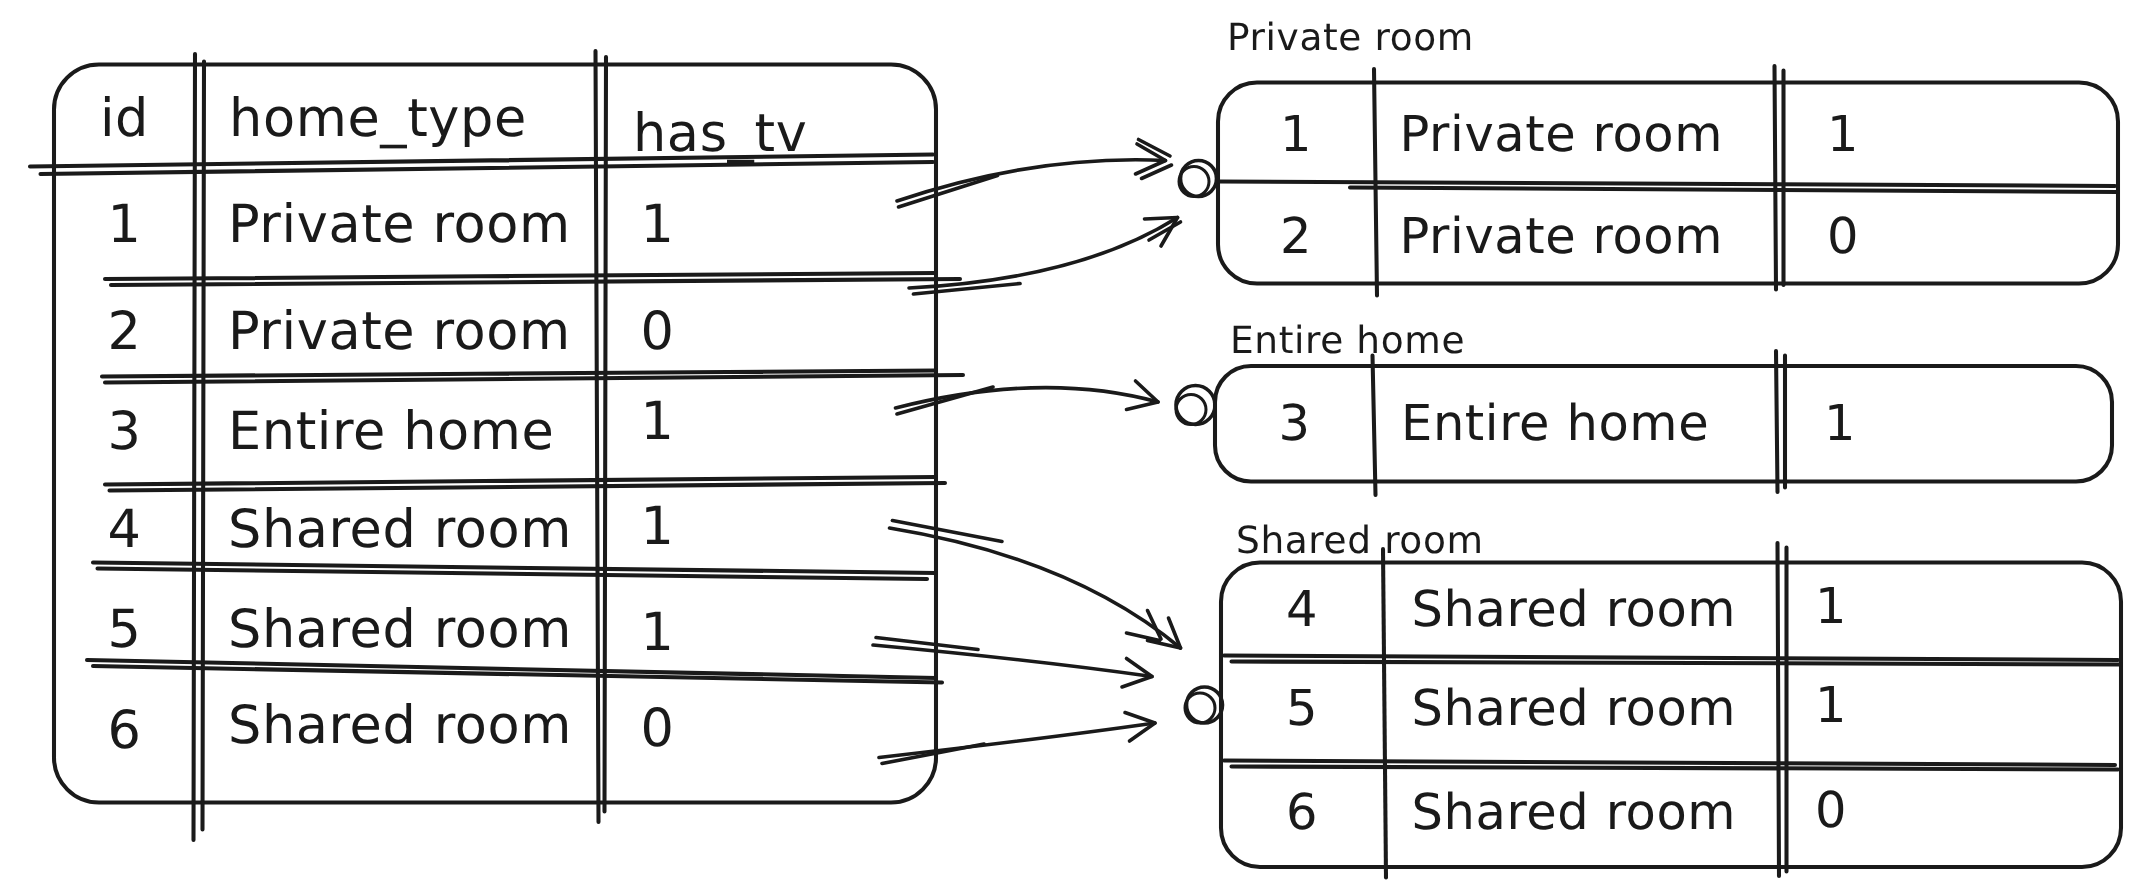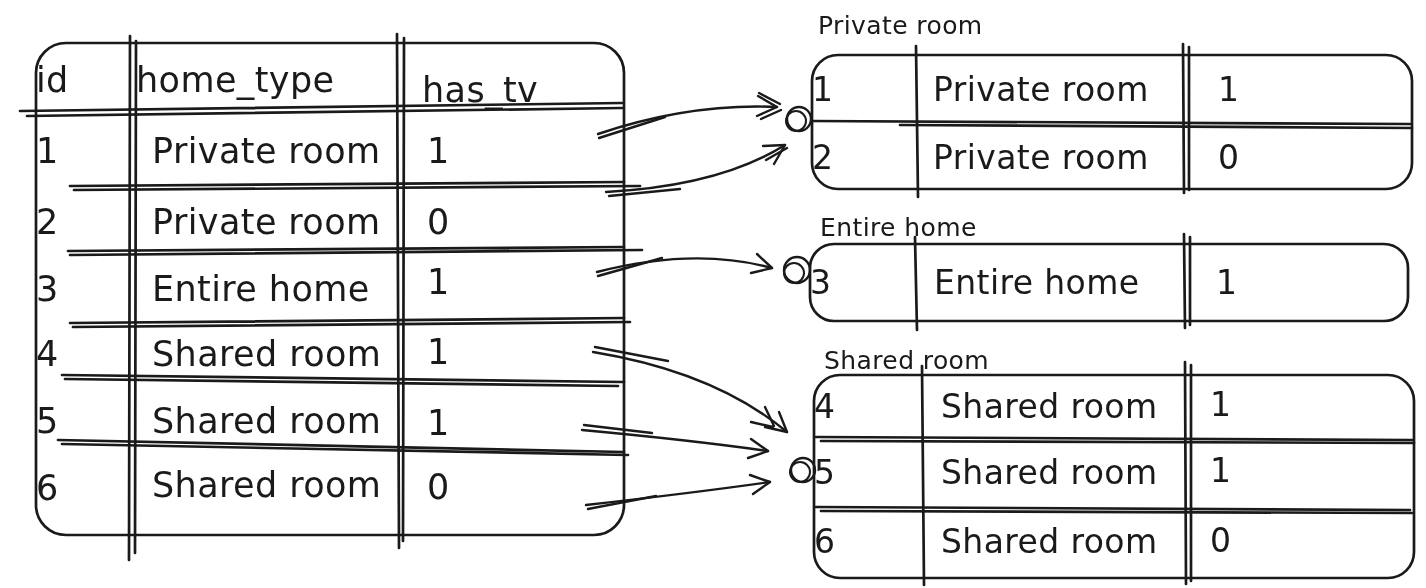--- a/index.html
+++ b/index.html
@@ -17,21 +17,21 @@
     color: #1a1a1a;
     white-space: nowrap;
     transform: translateY(-50%);
     line-height: 1;
     letter-spacing: 0.4px;
     font-weight: 500;
   }
   .t36 { font-size: 35px; }
   .t34 { font-size: 33px; }
   .t26 { font-size: 25px; }
-  .ctr { }
+  .ctr { text-align: center; }
 </style>
 </head>
 <body>
 
 <div class="canvas">
 
   <svg class="strokes" width="1426" height="588" viewBox="0 0 1426 588" aria-hidden="true">
     <g stroke="#1a1a1a" fill="none" stroke-linecap="round" stroke-linejoin="round">
 
       <g stroke-width="2.7">
@@ -110,21 +110,21 @@
       <g stroke-width="2.4">
         <path d="M586,505 Q700,492 770,482"></path>
         <path d="M588,509 L656,496"></path>
         <path d="M753,494 L770,482 L750,475"></path>
       </g>
     </g>
   </svg>
 
   <div>
     <div class="txt t36 ctr" style="left:36px;top:80px;width:94px">id</div>
-    <div class="txt t36 ctr" style="left:136px;top:80px;width:256px">home_type</div>
+    <div class="txt t36 ctr" style="left:124px;top:80px;width:256px">home_type</div>
     <div class="txt t36" style="left:422px;top:90px">has_tv</div>
 
     <div>
       <div class="txt t36 ctr" style="left:36px;top:151px;width:94px">1</div>
       <div class="txt t36" style="left:152px;top:151px">Private room</div>
       <div class="txt t36" style="left:427px;top:151px">1</div>
     </div>
     <div>
       <div class="txt t36 ctr" style="left:36px;top:222px;width:94px">2</div>
       <div class="txt t36" style="left:152px;top:222px">Private room</div>

